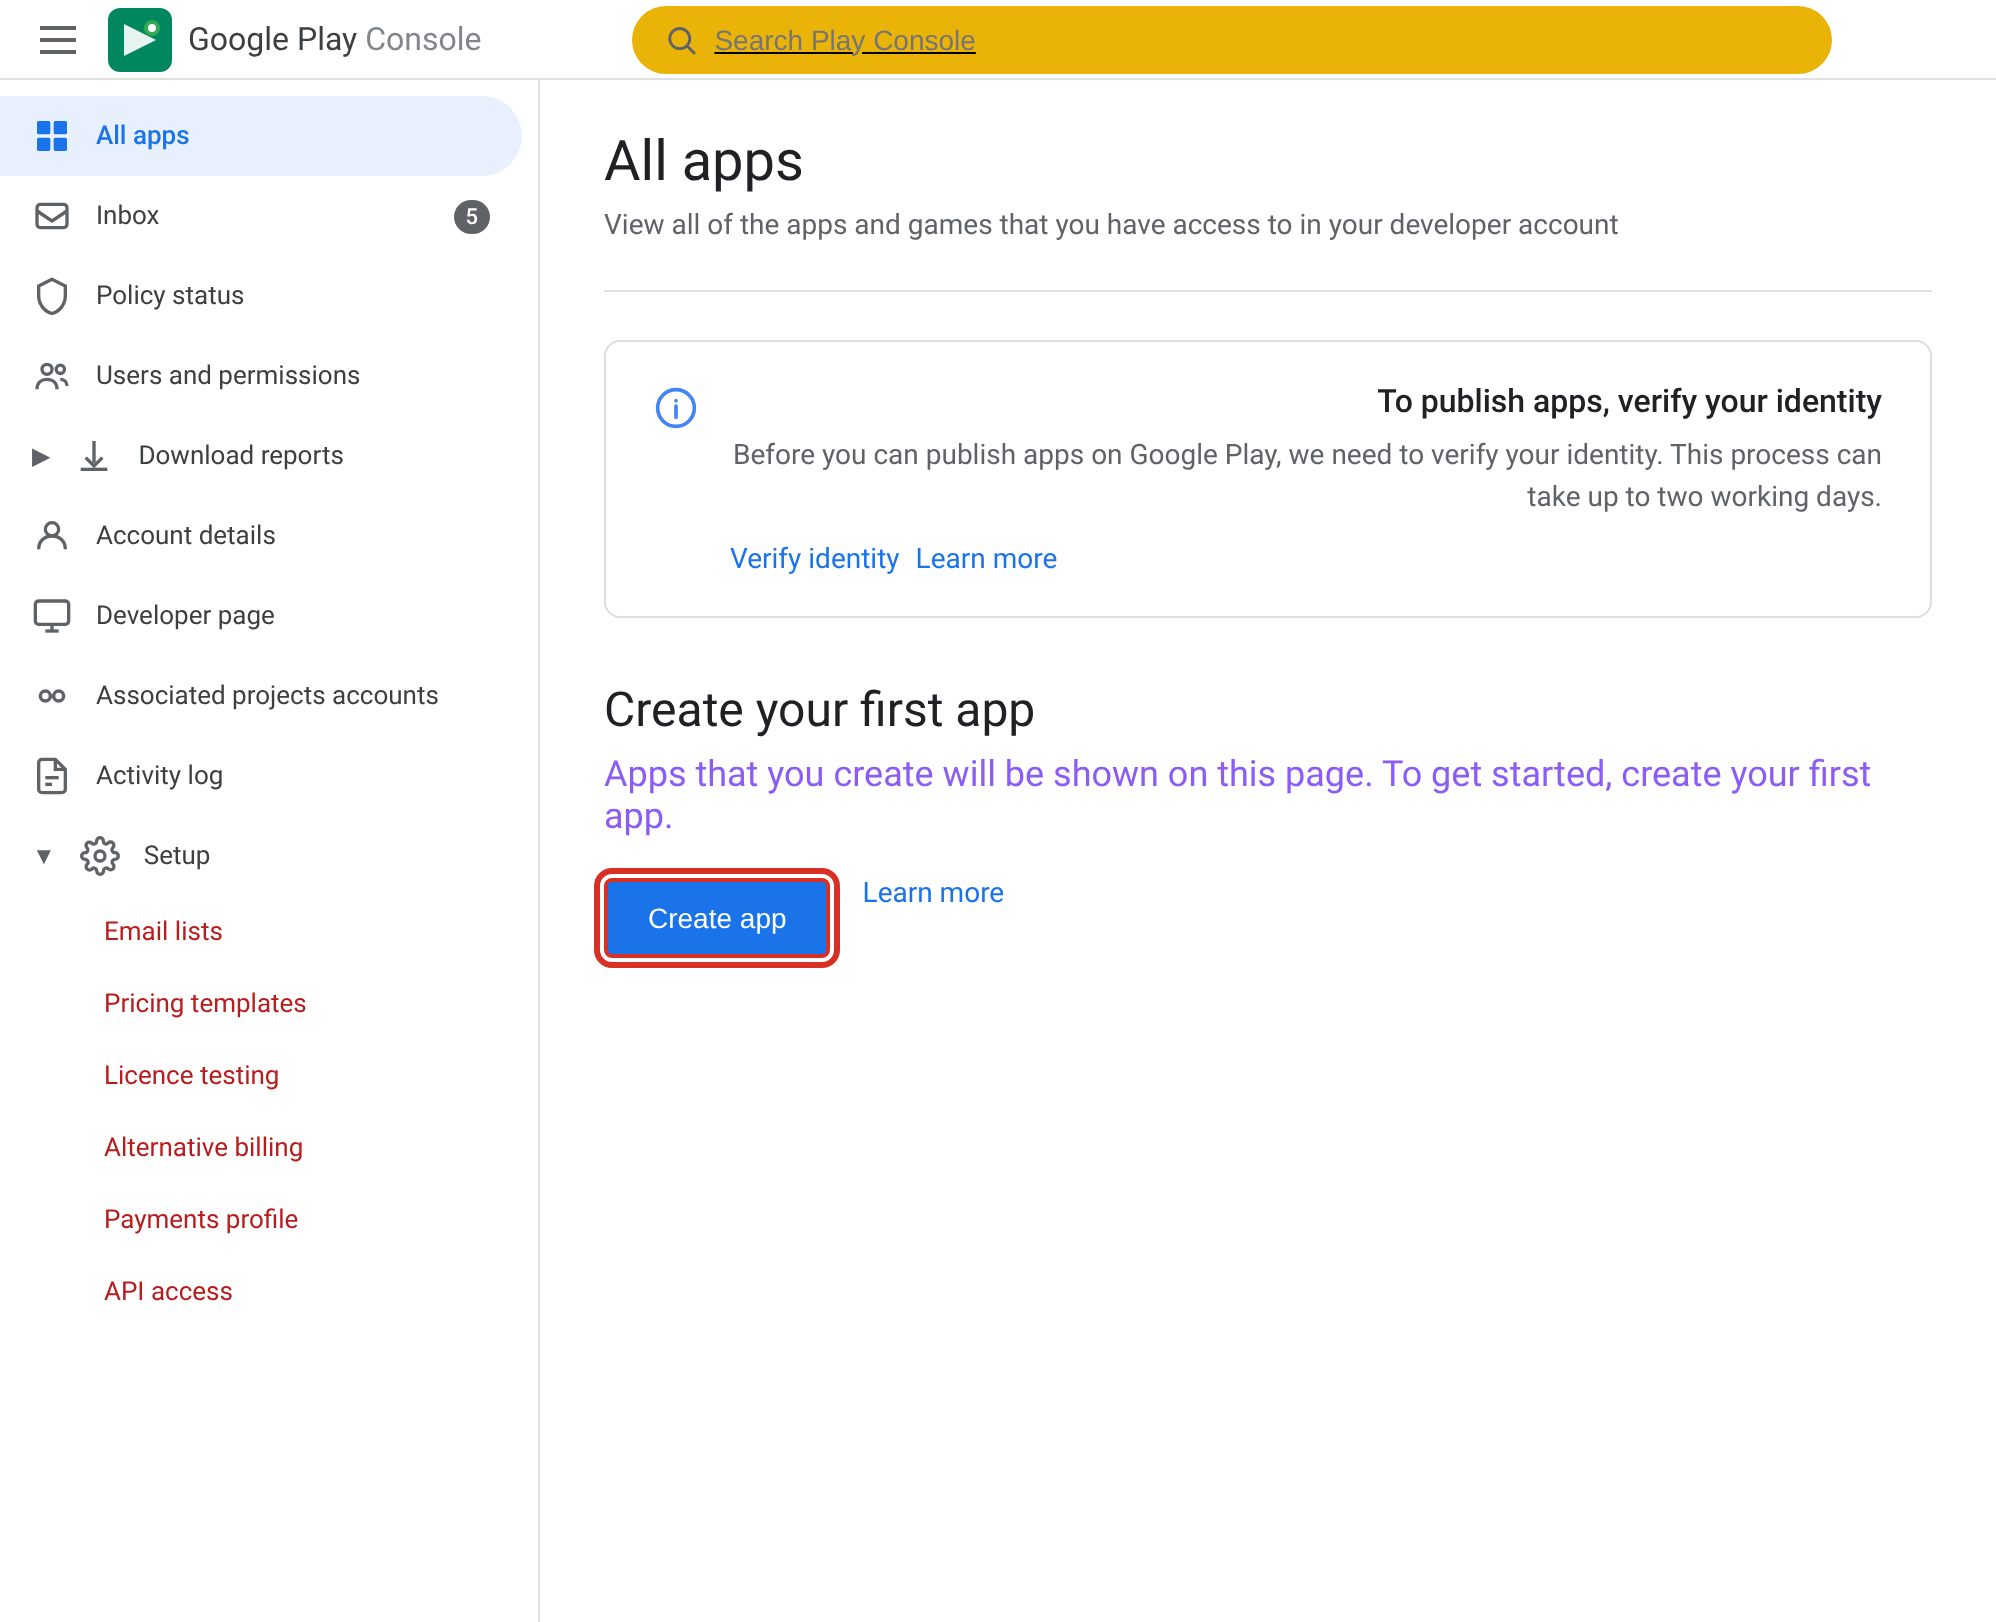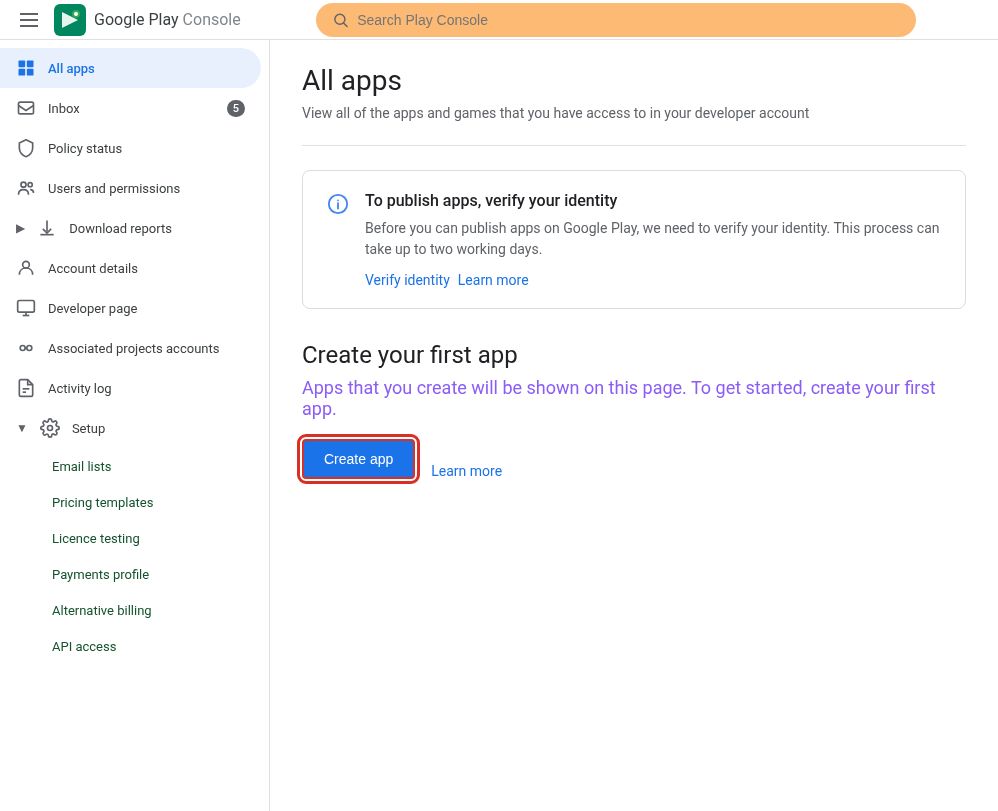--- a/index.html
+++ b/index.html
@@ -12,22 +12,22 @@
       padding: 0 16px; gap: 12px; flex-shrink: 0;
     }
     .hamburger-icon { cursor: pointer; display: flex; flex-direction: column; gap: 4px; padding: 4px; }
     .hamburger-icon span { display: block; width: 18px; height: 2px; background: #5f6368; }
     .logo-area { display: flex; align-items: center; gap: 8px; width: 250px; }
     .logo-icon { width: 32px; height: 32px; }
     .logo-text-play { color: #3c4043; }
     .logo-text-console { color: #80868b; }
     .search-bar {
       flex: 1; display: flex; align-items: center;
-      background: #fdba74; border-radius: 24px;
-      padding: 8px 16px; gap: 8px; max-width: 600px;
+      background: #eab308; border-radius: 24px;
+      padding: 8px 16px; gap: 8px; max-width: 600px; text-decoration: underline;
     }
     .search-bar input {
       border: none; background: transparent; font-size: 14px;
       color: #3c4043; outline: none; width: 100%;
     }
 
     
     .main-layout { display: flex; flex: 1; overflow: hidden; }
 
     
@@ -50,49 +50,49 @@
     .nav-label { flex: 1; }
     .nav-badge {
       background: #5f6368; color: #fff;
       border-radius: 10px; padding: 2px 6px;
       font-size: 11px; font-weight: 500;
     }
     .nav-arrow { font-size: 12px; color: #5f6368; }
     .nav-sub-item {
       display: flex; align-items: center;
       padding: 8px 16px 8px 52px;
-      font-size: 13px; color: #14532d;
+      font-size: 13px; color: #b91c1c;
       cursor: pointer; min-height: 36px;
     }
 
     
     .content { flex: 1; overflow-y: auto; padding: 24px 32px; }
 
     .page-title { font-size: 28px; font-weight: 400; color: #202124; margin-bottom: 8px; }
     .page-subtitle { font-size: 14px; color: #5f6368; margin-bottom: 24px; }
     .divider { height: 1px; background: #e0e0e0; margin-bottom: 24px; }
 
     
     .info-card {
       border: 1px solid #dadce0; border-radius: 8px;
       padding: 20px 24px; margin-bottom: 32px;
-      display: flex; gap: 16px;
+      display: flex; gap: 16px; text-align: right;
     }
     .info-card-icon { flex-shrink: 0; margin-top: 2px; }
     .info-card-body { flex: 1; }
     .info-card-title { font-size: 16px; font-weight: 500; color: #202124; margin-bottom: 8px; }
     .info-card-text { font-size: 14px; color: #5f6368; line-height: 1.5; margin-bottom: 12px; }
     .info-card-links { display: flex; gap: 8px; }
     .link-btn { font-size: 14px; color: #1a73e8; cursor: pointer; background: none; border: none; padding: 0; text-decoration: none; }
 
     
     .create-section { margin-top: 32px; }
     .create-title { font-size: 24px; font-weight: 400; color: #202124; margin-bottom: 8px; }
     .create-text { font-size: 18px; color: #8b5cf6; margin-bottom: 20px; }
-    .create-actions { display: flex; align-items: flex-end; gap: 16px; }
+    .create-actions { display: flex; align-items: flex-start; gap: 16px; }
     .create-app-btn {
       background: #1a73e8; color: #fff;
       border: 2px solid #d93025;
       border-radius: 4px; padding: 10px 20px;
       font-size: 14px; font-weight: 500;
       cursor: pointer; outline: 3px solid #d93025;
       outline-offset: 2px;
     }
 
     
@@ -247,24 +247,24 @@
     <div class="nav-sub-item">
       <span>Email lists</span>
     </div>
     <div class="nav-sub-item">
       <span>Pricing templates</span>
     </div>
     <div class="nav-sub-item">
       <span>Licence testing</span>
     </div>
     <div class="nav-sub-item">
+      <span>Alternative billing</span>
+    </div>
+    <div class="nav-sub-item">
       <span>Payments profile</span>
-    </div>
-    <div class="nav-sub-item">
-      <span>Alternative billing</span>
     </div>
     <div class="nav-sub-item">
       <span>API access</span>
     </div>
 
   </nav>
 
   <main class="content">
 
     <h1 class="page-title">All apps</h1>

